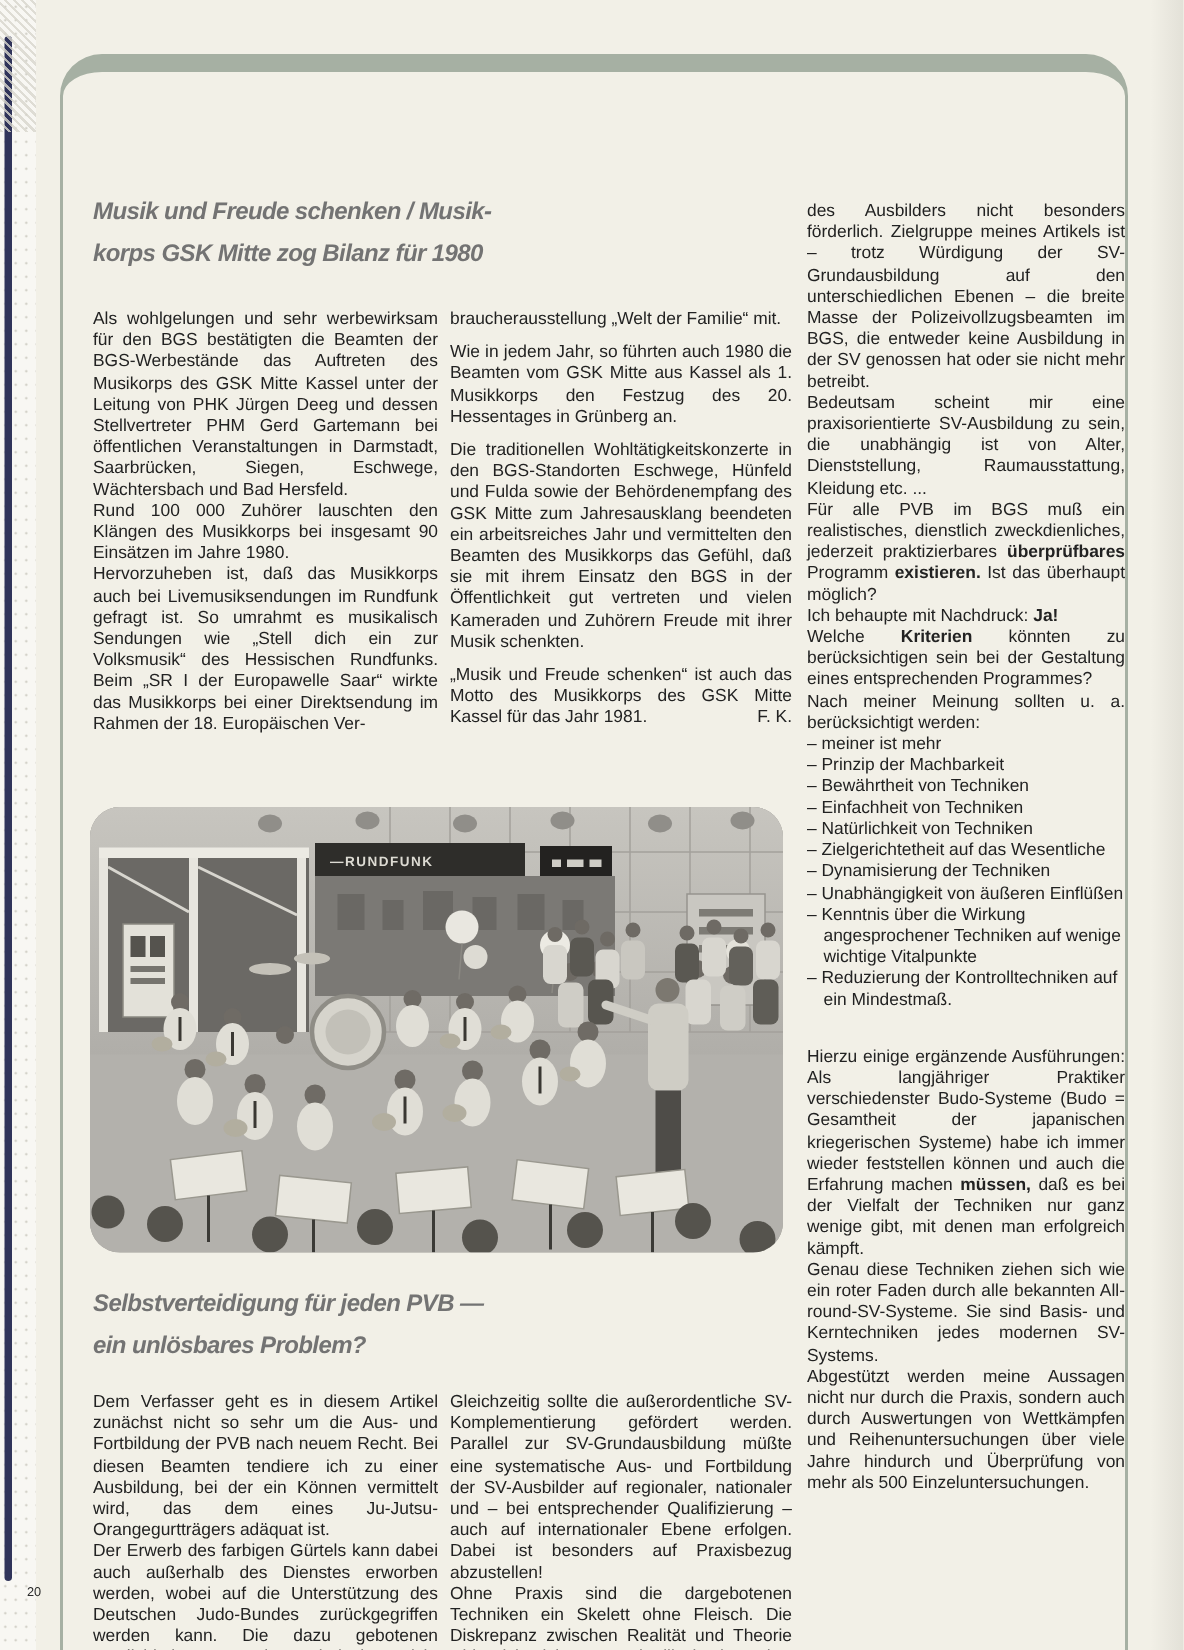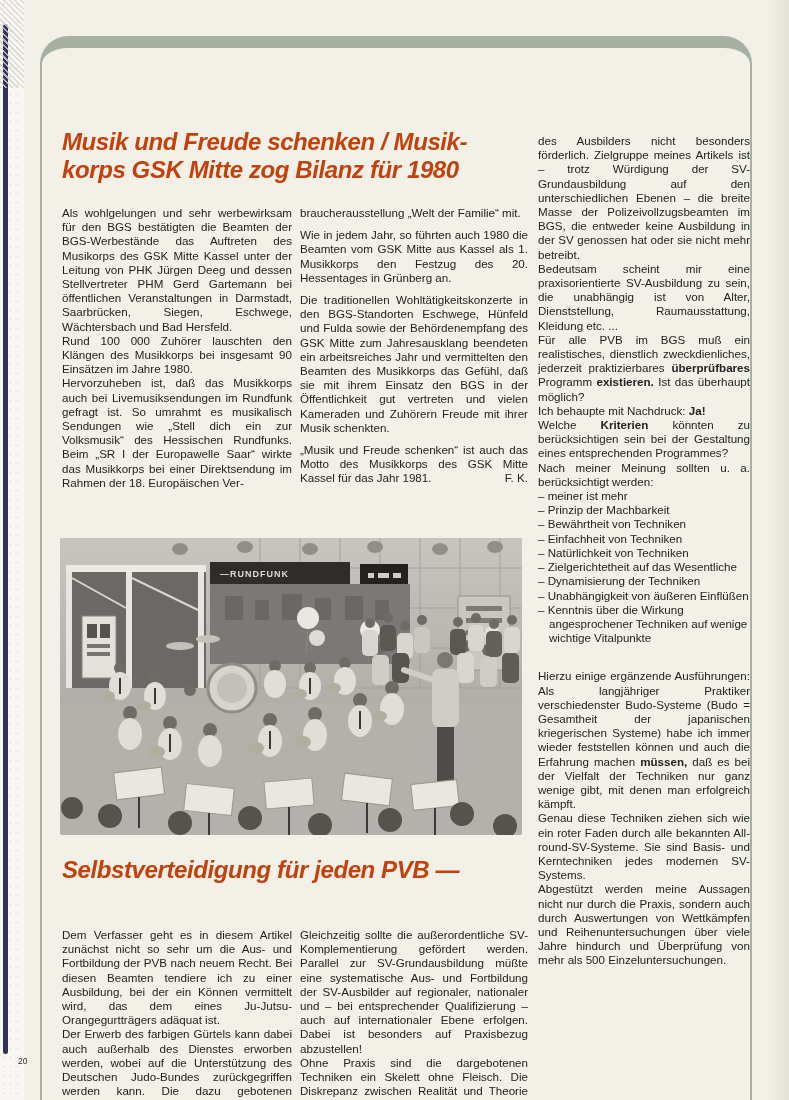--- a/index.html
+++ b/index.html
@@ -33,22 +33,22 @@
   .frame{
     position:absolute;left:40px;top:36px;width:712px;height:1120px;
     border:2px solid #a6b0a3;border-top-width:12px;
     border-radius:28px 28px 0 0;
     box-sizing:border-box;
   }
   
   .headline{
     position:absolute;left:62px;margin:0;
     font-style:italic;font-weight:700;
-    font-size:24px;line-height:28px;letter-spacing:-0.4px;
-    color:#c2410c;
+    font-size:16px;line-height:28px;letter-spacing:-0.4px;
+    color:#737373;
   }
   .hl-a1{top:128px;width:620px;}
   .hl-a2{top:856px;width:620px;}
   
   .col{
     position:absolute;font-size:11.6px;line-height:14.2px;
     color:#222;
   }
   .a1c1{left:62px;top:206px;width:230px;}
   .a1c2{left:300px;top:206px;width:228px;}
@@ -57,21 +57,21 @@
   .c3  {left:538px;top:134px;width:212px;}
   .bp{margin:0;text-align:justify;}
   .bp.gap{margin-top:8px;}
   .bp.biggap{margin-top:24px;}
   .bp b{font-weight:700;}
   .li-item{margin:0;padding-left:11px;text-indent:-11px;}
   .sig{float:right;}
   
   .photo{
     position:absolute;left:60px;top:538px;width:462px;height:297px;
-    border-radius:3px;overflow:hidden;background:#b3b1ac;
+    border-radius:20px;overflow:hidden;background:#b3b1ac;
     box-shadow:0 0 0 1px rgba(120,118,110,.35) inset;
   }
   .photo svg{display:block;}
   
   .pagenum{
     position:absolute;left:18px;top:1056px;
     font-size:8.5px;color:#2b2b2b;
   }
 </style>
 </head>
@@ -293,20 +293,21 @@
         <circle cx="330" cy="282" r="12"></circle>
         <circle cx="402" cy="276" r="12"></circle>
       <circle cx="445" cy="288" r="12"></circle>
         <circle cx="12" cy="270" r="11"></circle>
     </g>
   </svg>
 </div>
 
 <h1 class="headline hl-a2">
   <div>Selbstverteidigung für jeden PVB —</div>
+  <div>ein unlösbares Problem?</div>
 </h1>
 
 <div class="col a2c1">
     <p class="bp"><span>Dem Verfasser geht es in diesem Artikel zunächst nicht so sehr um die Aus- und Fortbildung der PVB nach neuem Recht. Bei diesen Beamten tendiere ich zu einer Ausbildung, bei der ein Können vermittelt wird, das dem eines Ju-Jutsu-Orangegurtträgers adäquat ist.</span></p>
     <p class="bp"><span>Der Erwerb des farbigen Gürtels kann dabei auch außerhalb des Dienstes erworben werden, wobei auf die Unterstützung des Deutschen Judo-Bundes zurückgegriffen werden kann. Die dazu gebotenen Möglichkeiten werden jedoch nicht erschöpfend genutzt.</span></p>
   </div>
 <div class="col a2c2">
     <p class="bp"><span>Gleichzeitig sollte die außerordentliche SV-Komplementierung gefördert werden. Parallel zur SV-Grundausbildung müßte eine systematische Aus- und Fortbildung der SV-Ausbilder auf regionaler, nationaler und – bei entsprechender Qualifizierung – auch auf internationaler Ebene erfolgen. Dabei ist besonders auf Praxisbezug abzustellen!</span></p>
     <p class="bp"><span>Ohne Praxis sind die dargebotenen Techniken ein Skelett ohne Fleisch. Die Diskrepanz zwischen Realität und Theorie wirkt sich nicht nur nachteilig in der Lehre und Ausbildung aus, sie ist auch für das Image</span></p>
   </div>
@@ -319,18 +320,19 @@
     <p class="bp"><span>Nach meiner Meinung sollten u. a. berücksichtigt werden:</span></p>
     <div class="li-item"><span>– meiner ist mehr</span></div>
     <div class="li-item"><span>– Prinzip der Machbarkeit</span></div>
     <div class="li-item"><span>– Bewährtheit von Techniken</span></div>
     <div class="li-item"><span>– Einfachheit von Techniken</span></div>
     <div class="li-item"><span>– Natürlichkeit von Techniken</span></div>
     <div class="li-item"><span>– Zielgerichtetheit auf das Wesentliche</span></div>
     <div class="li-item"><span>– Dynamisierung der Techniken</span></div>
     <div class="li-item"><span>– Unabhängigkeit von äußeren Einflüßen</span></div>
     <div class="li-item"><span>– Kenntnis über die Wirkung angesprochener Techniken auf wenige wichtige Vitalpunkte</span></div>
+    <div class="li-item"><span>– Reduzierung der Kontrolltechniken auf ein Mindestmaß.</span></div>
     <p class="bp biggap"><span>Hierzu einige ergänzende Ausführungen: Als langjähriger Praktiker verschiedenster Budo-Systeme (Budo = Gesamtheit der japanischen kriegerischen Systeme) habe ich immer wieder feststellen können und auch die Erfahrung machen </span><b>müssen,</b><span> daß es bei der Vielfalt der Techniken nur ganz wenige gibt, mit denen man erfolgreich kämpft.</span></p>
     <p class="bp"><span>Genau diese Techniken ziehen sich wie ein roter Faden durch alle bekannten All-round-SV-Systeme. Sie sind Basis- und Kerntechniken jedes modernen SV-Systems.</span></p>
     <p class="bp"><span>Abgestützt werden meine Aussagen nicht nur durch die Praxis, sondern auch durch Auswertungen von Wettkämpfen und Reihenuntersuchungen über viele Jahre hindurch und Überprüfung von mehr als 500 Einzeluntersuchungen.</span></p>
   </div>
 
 <div class="pagenum">20</div>
 
 </body></html>

